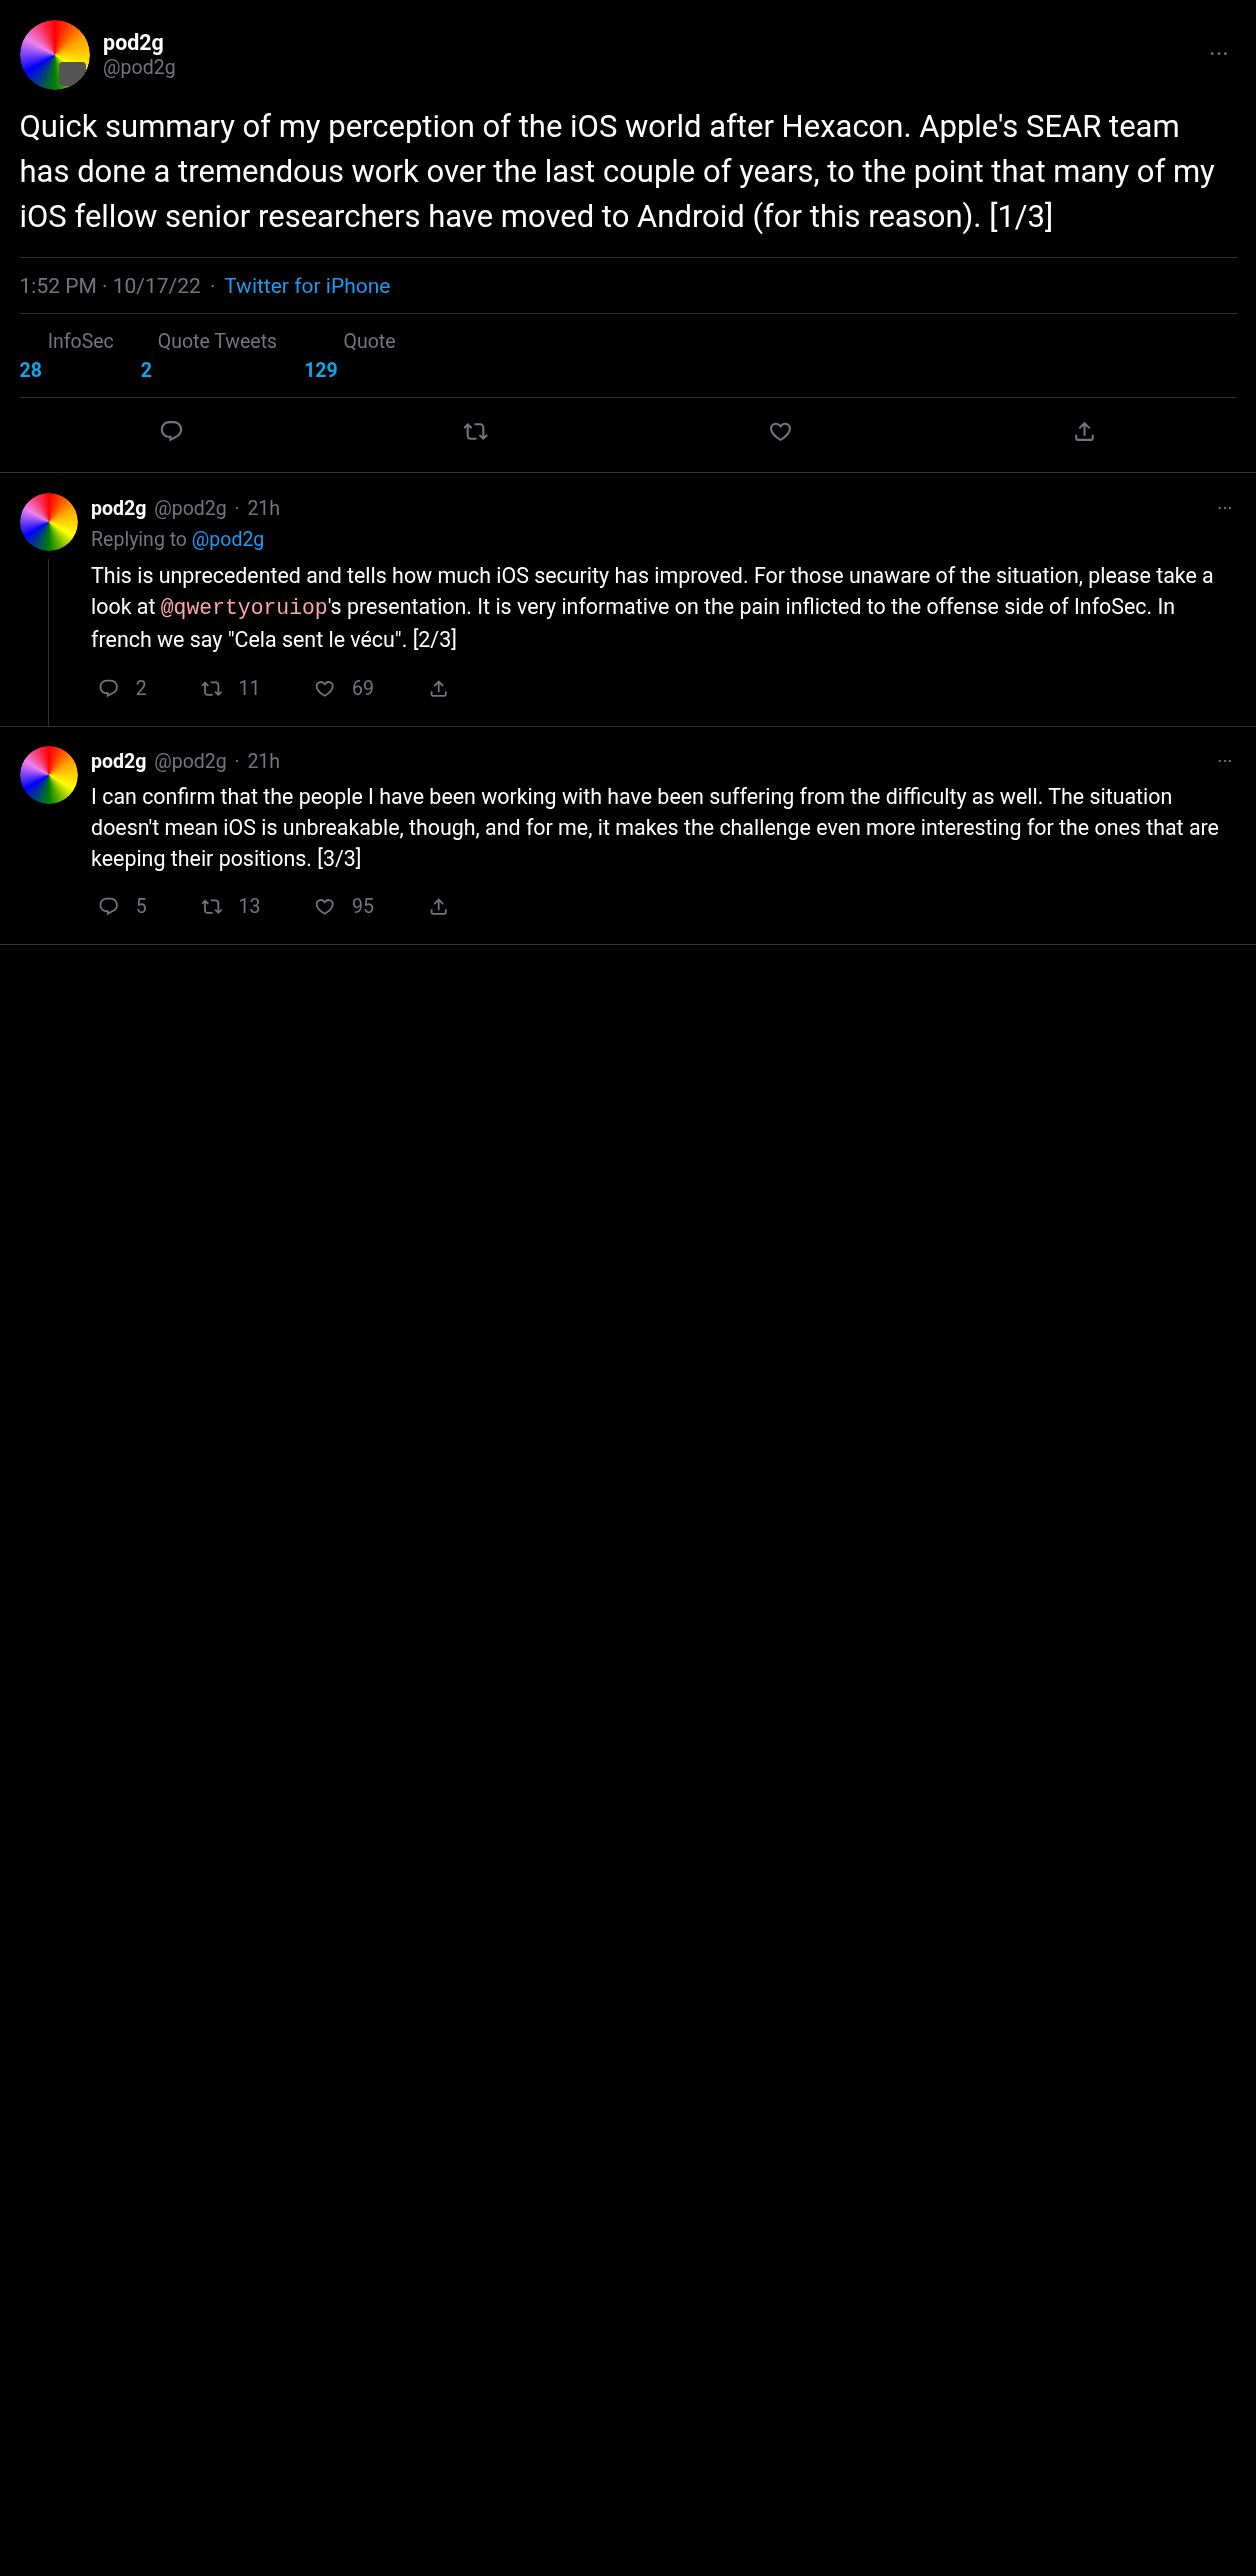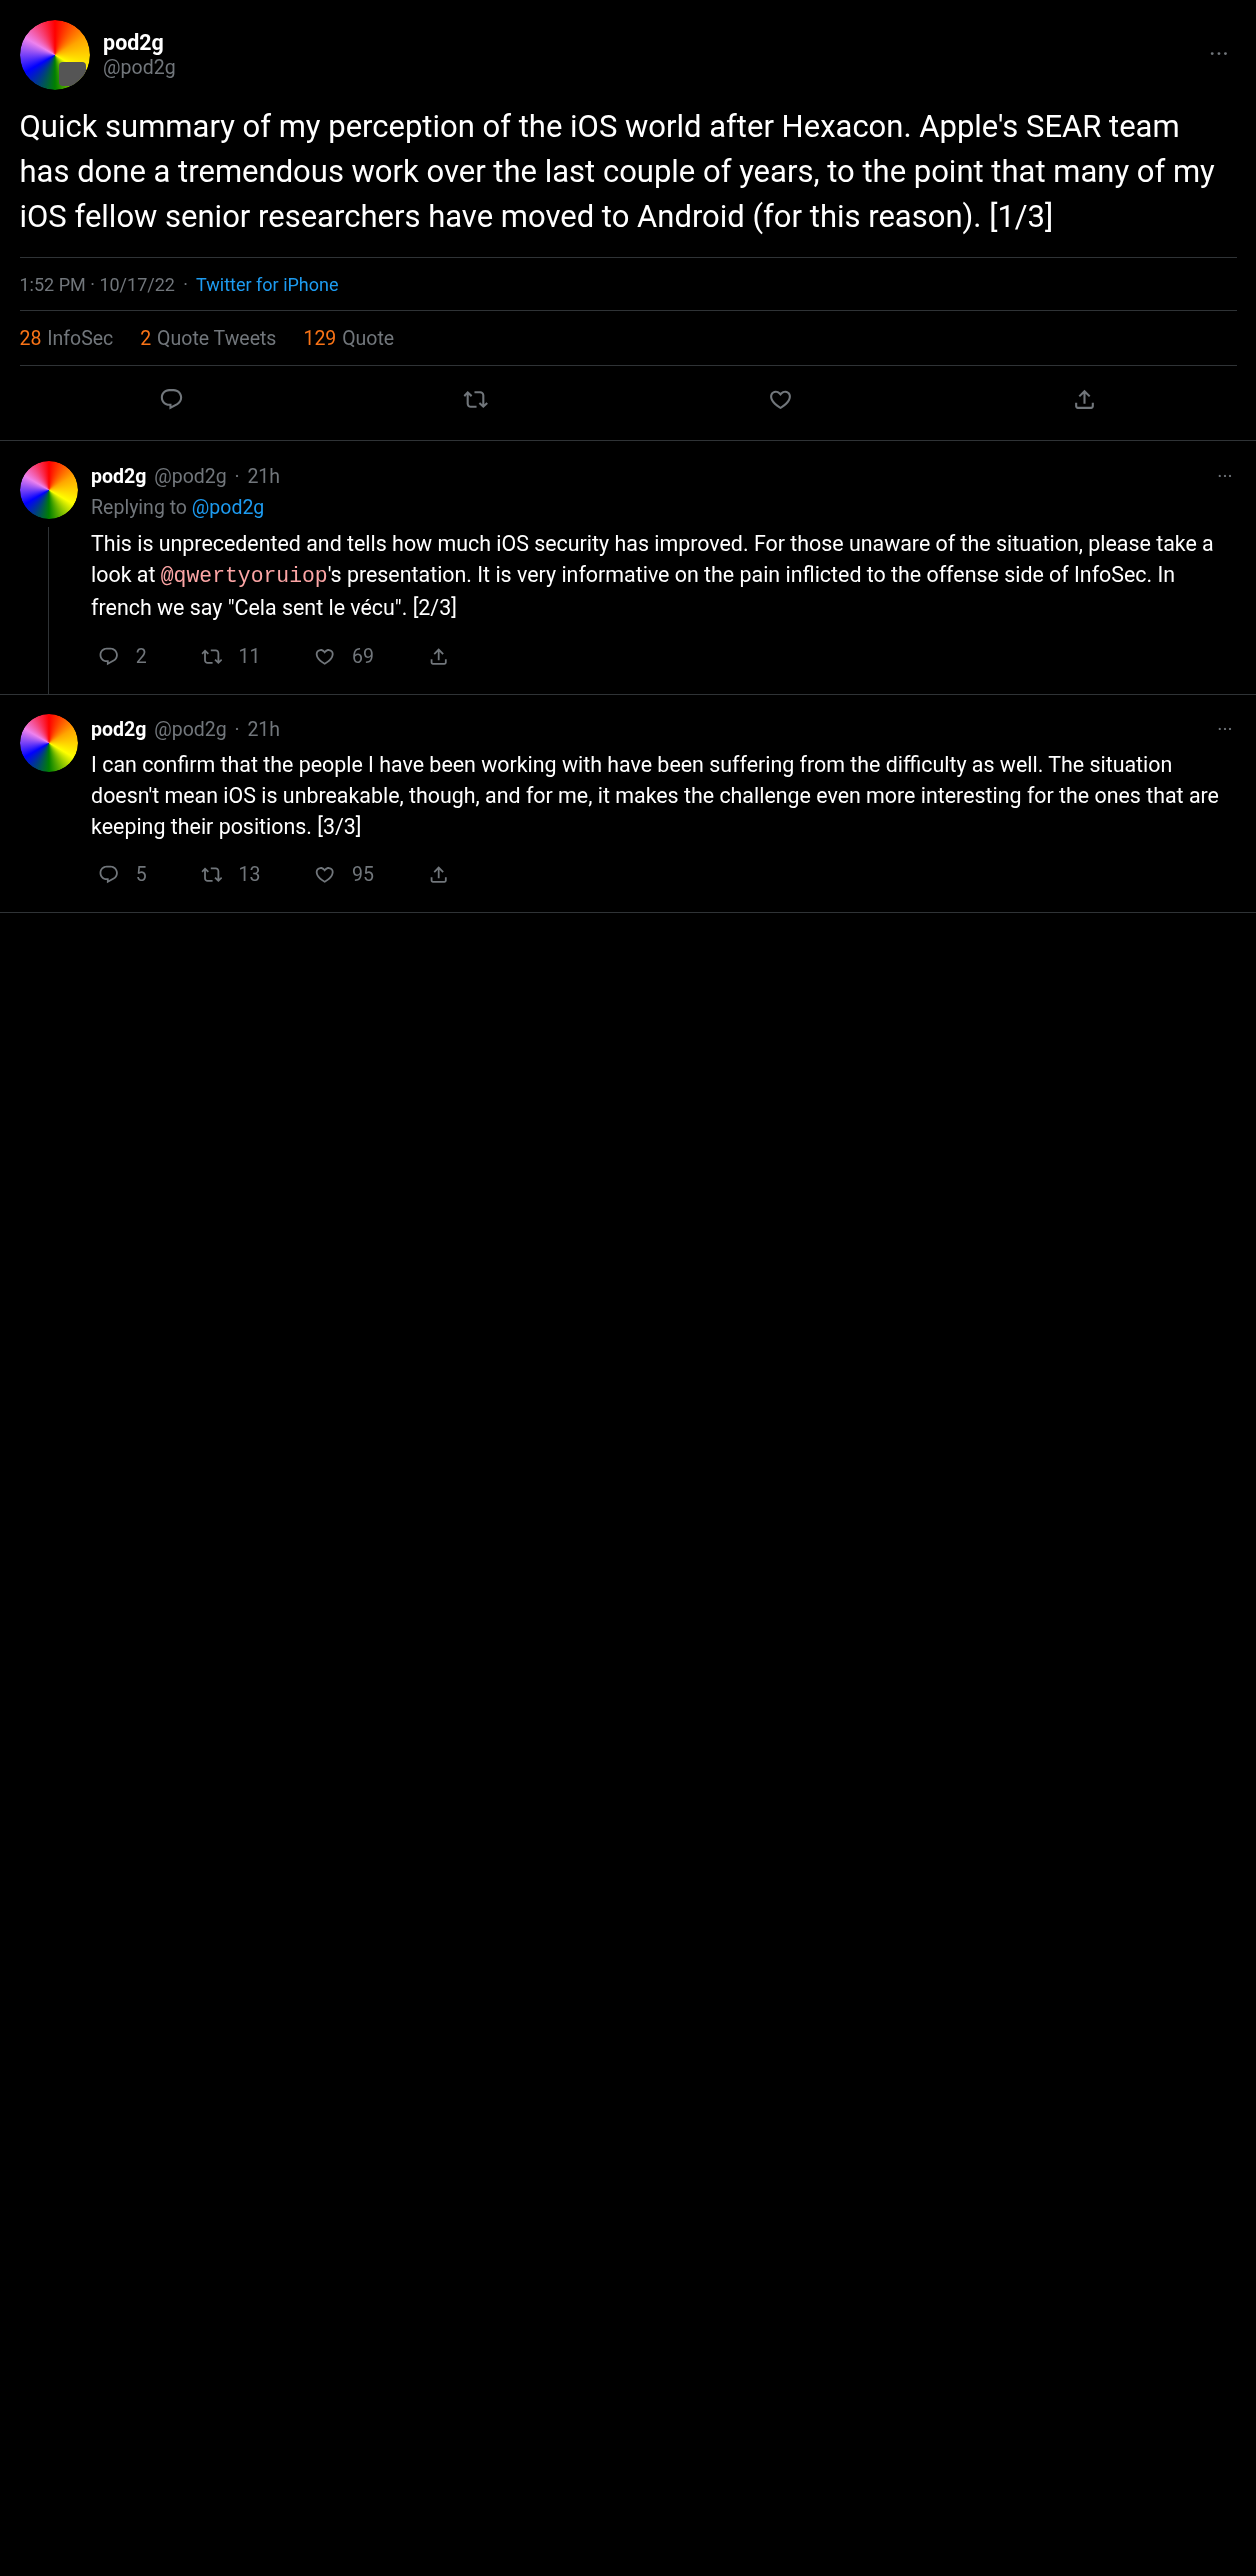--- a/index.html
+++ b/index.html
@@ -76,21 +76,21 @@
 
     .tweet-body {
       font-size: 31px;
       line-height: 1.45;
       color: #fff;
       margin-bottom: 17px;
       font-weight: 400;
     }
 
     .tweet-meta {
-      font-size: 18px;
+      font-size: 21px;
       color: #71767b;
       padding: 15.6px 0;
       border-top: 1px solid #2f3336;
     }
 
     .tweet-meta a {
       color: #1d9bf0;
       text-decoration: none;
     }
 
@@ -101,22 +101,23 @@
       border-top: 1px solid #2f3336;
       font-size: 19.5px;
     }
 
     .stat-item {
       display: flex;
       gap: 5.8px;
     }
 
     .stat-number {
-      color: #f97316;
-      font-weight: 400;
+      color: #0ea5e9;
+      font-weight: 700;
+      margin-top: 29px;
     }
 
     .stat-label {
       color: #71767b;
     }
 
     .tweet-actions {
       display: flex;
       justify-content: space-around;
       padding: 11.7px 0 19.5px 0;

